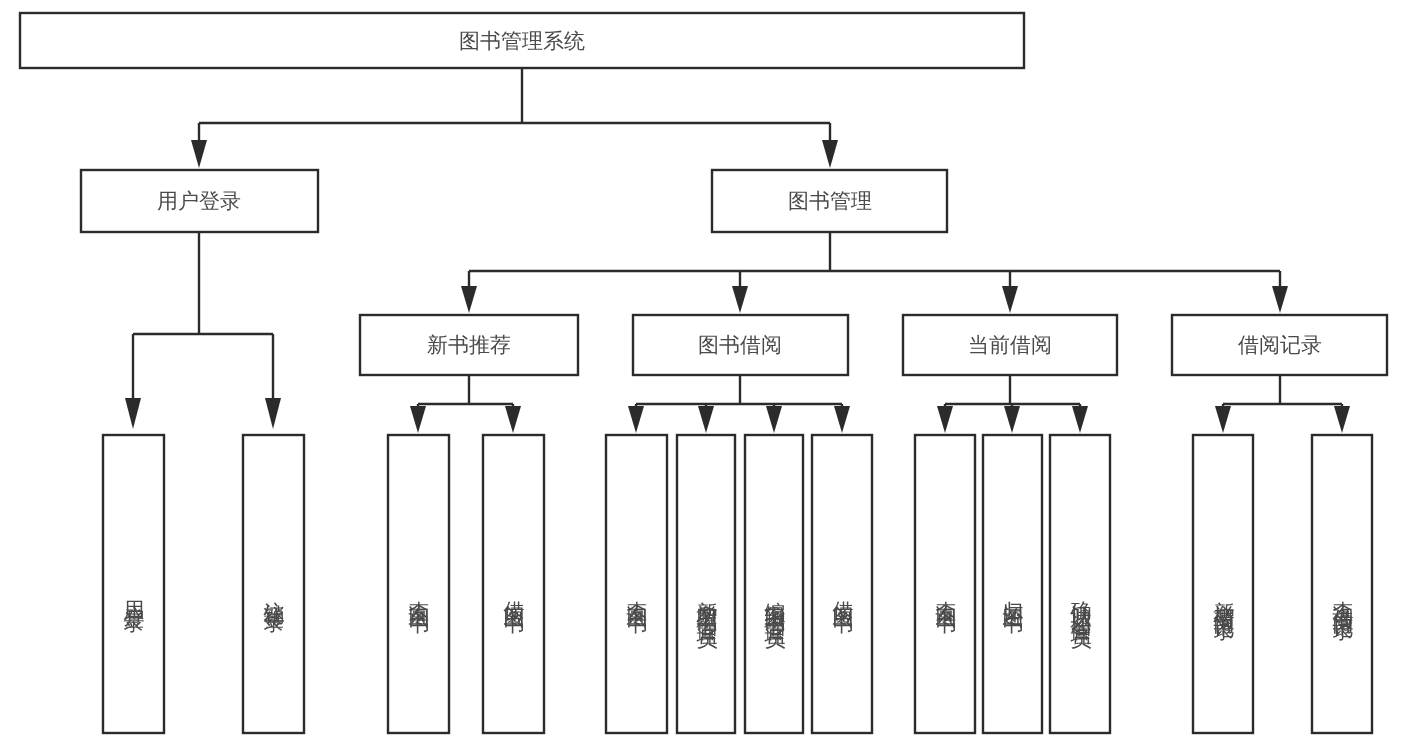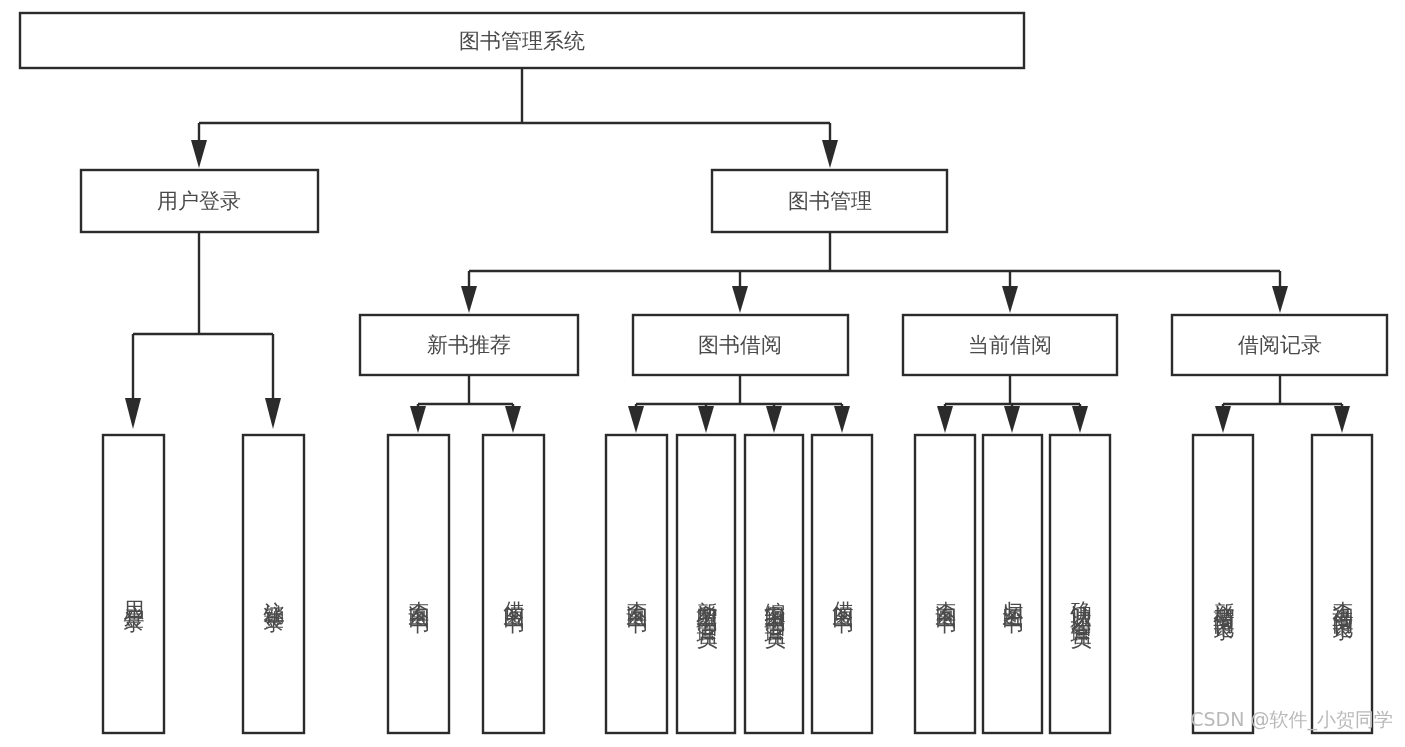--- a/index.html
+++ b/index.html
@@ -239,14 +239,13 @@
       <text class="node-label-v" x="1224" y="584">新增借阅记录</text>
     </g>
 
     <g>
       <rect class="node-rect" x="1312" y="435" width="60" height="298"></rect>
       <text class="node-label-v" x="1343" y="584">查询借阅记录</text>
     </g>
 
   </svg>
 
-  <div class="watermark">CSDN @软件_小贺同学</div>
 </div>
 
 </body></html>

